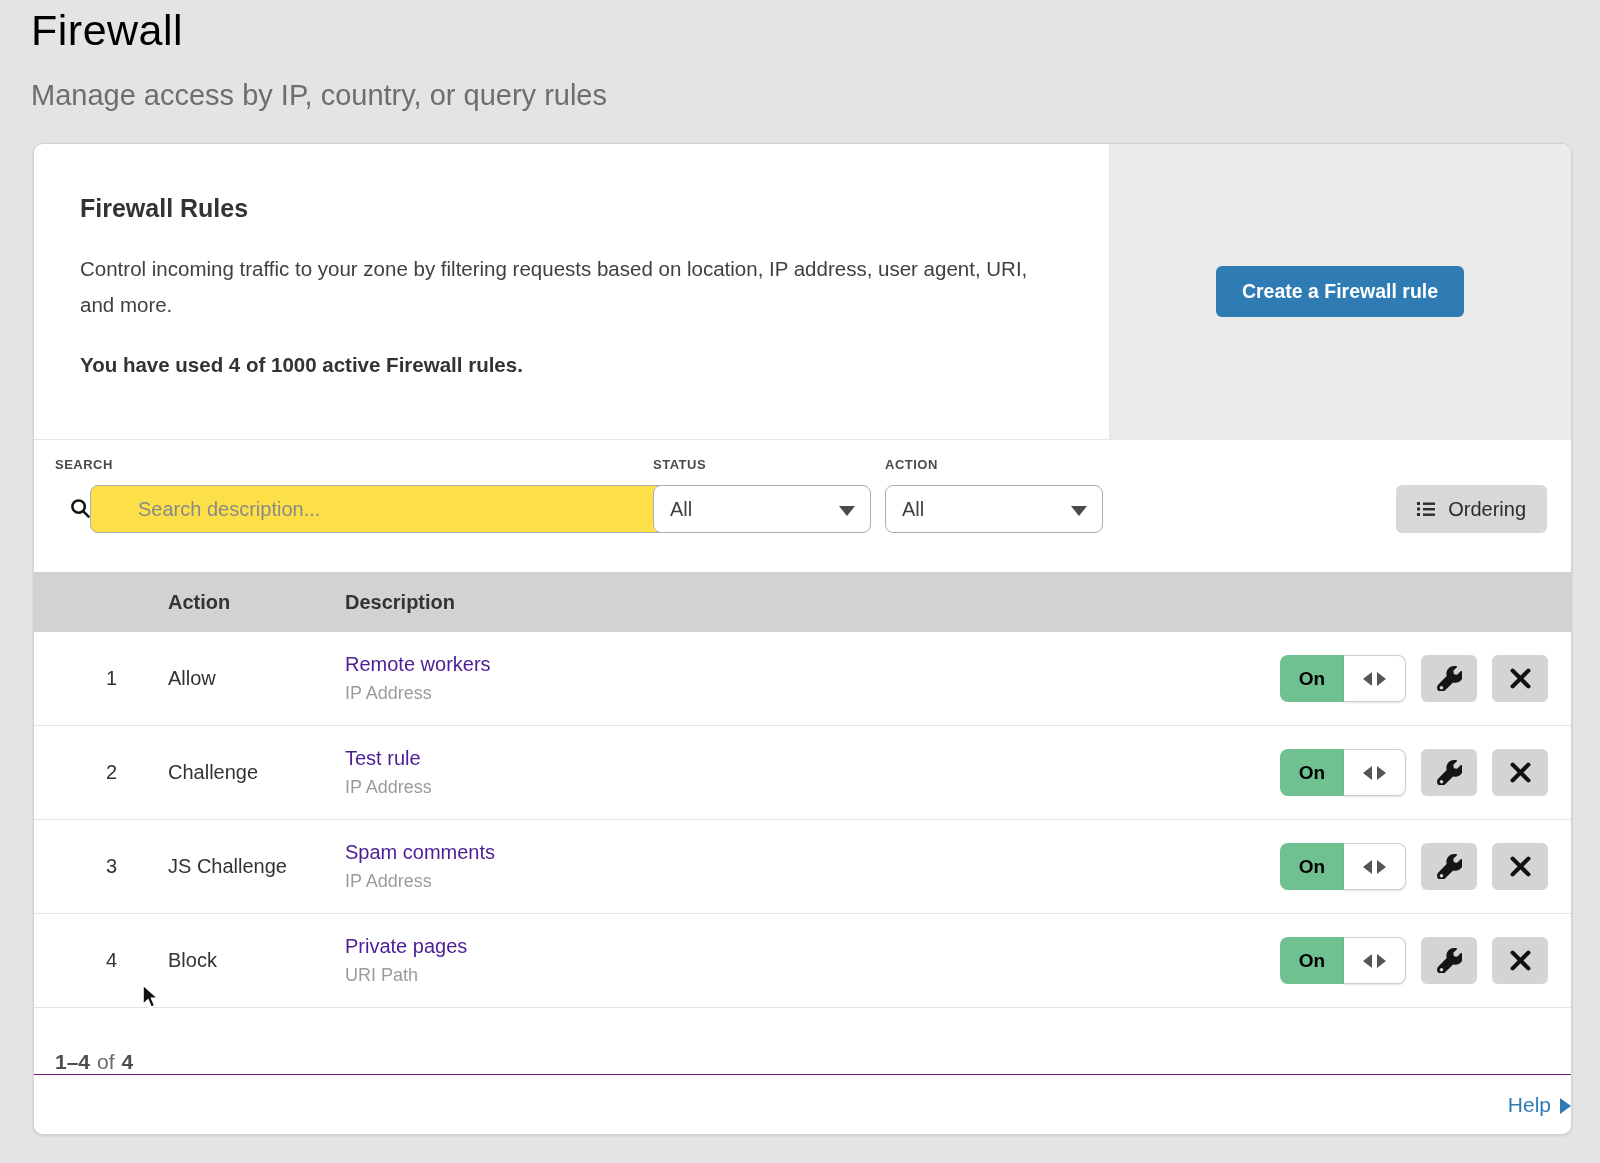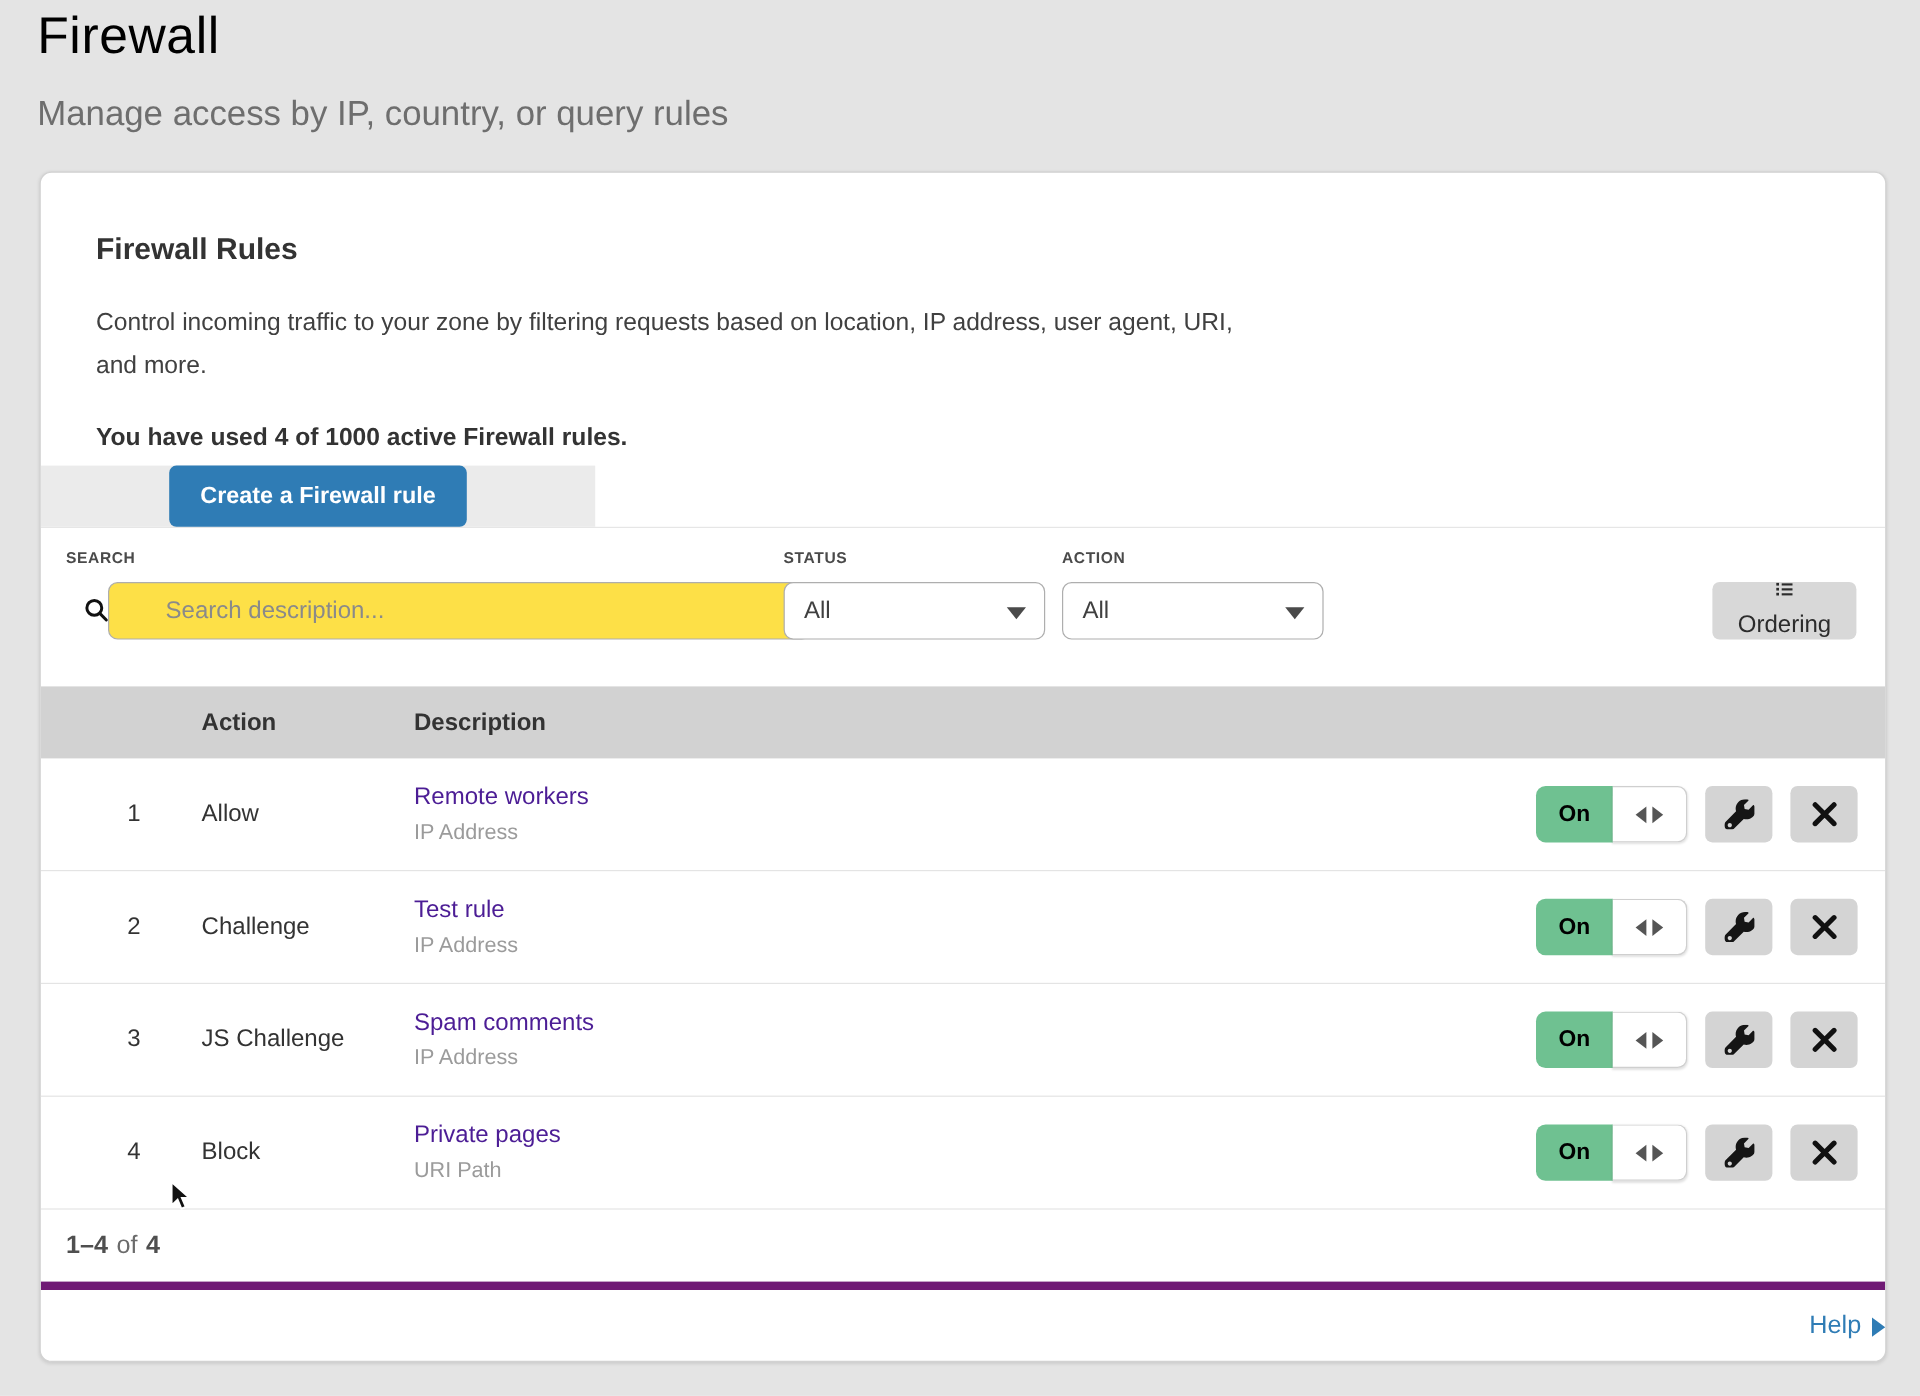--- a/index.html
+++ b/index.html
@@ -15,21 +15,21 @@
   .page-title { font-size:43px; font-weight:400; color:#000000; letter-spacing:0.5px; }
   .page-subtitle { margin-top:24px; font-size:29px; font-weight:400; color:#6e6e6e; }
 
   
   .card {
     position:absolute; left:33px; top:143px; width:1539px; height:992px;
     background:#ffffff; border:1px solid #d2d2d2; border-radius:10px;
     box-shadow:0 1px 3px rgba(0,0,0,.10); overflow:hidden;
   }
 
-  .top-section { display:flex; height:296px; border-bottom:1px solid #e6e6e6;flex-direction:column; }
+  .top-section { display:flex; height:296px; border-bottom:1px solid #e6e6e6; }
   .top-left { flex:1; padding:50px 40px 0 46px; }
   .rules-heading { font-size:25px; font-weight:700; color:#333333; }
   .rules-desc { margin-top:28px; font-size:20.5px; color:#404040; line-height:1.75; max-width:960px; }
   .rules-usage { margin-top:30px; font-size:20.5px; font-weight:700; color:#333333; }
   .top-right {
     width:462px; background:var(--panel-gray,#ebebeb);
     display:flex; align-items:center; justify-content:center;
   }
   .create-btn {
     background:var(--accent,#2f7cb5); color:#ffffff; border:none; cursor:pointer;
@@ -63,21 +63,21 @@
   }
   .chevron-down {
     position:absolute; right:15px; top:20px; width:0; height:0;
     border-left:8px solid transparent; border-right:8px solid transparent;
     border-top:10px solid #4a4a4a;
   }
 
   .ordering-btn {
     margin-left:auto; height:48px; padding:0 21px; border:none; cursor:pointer;
     background:#d8d8d8; border-radius:6px; font-family:inherit;
-    display:flex; align-items:center; gap:13px; font-size:20px; color:#2c2c2c;flex-direction:column;
+    display:flex; align-items:center; gap:13px; font-size:20px; color:#2c2c2c;
   }
   .list-icon { width:18px; height:16px; display:block; }
 
   
   .table-header {
     height:60px; background:var(--table-header-bg,#d2d2d2);
     display:flex; align-items:center; font-size:20px; font-weight:700; color:#333333;
   }
   .col-num { width:134px; padding-left:72px; }
   .col-action { width:177px; }
@@ -103,22 +103,22 @@
   }
   .tri-left { width:0; height:0; border-top:7px solid transparent; border-bottom:7px solid transparent; border-right:9px solid #555555; }
   .tri-right { width:0; height:0; border-top:7px solid transparent; border-bottom:7px solid transparent; border-left:9px solid #555555; }
 
   .icon-btn {
     width:56px; height:47px; background:#d4d4d4; border:none; border-radius:6px;
     display:flex; align-items:center; justify-content:center; cursor:pointer;
   }
 
   
-  .pagination { height:67px; display:flex; align-items:center; padding-left:21px;
-    border-bottom:7px solid #701a75; font-size:21px; color:#6b6b6b; }
+  .pagination { height:67px; display:flex; align-items:flex-end; padding-left:21px;
+    border-bottom:1px solid #701a75; font-size:21px; color:#6b6b6b; }
   .pagination .bold { font-weight:700; color:#4f4f4f; }
   .pagination .of-word { margin:0 7px; }
 
   .card-footer { height:60px; display:flex; align-items:center; justify-content:flex-end;
     gap:9px; }
   .help-link { color:var(--accent,#2f7cb5); font-size:21px; cursor:pointer; }
   .help-arrow { width:0; height:0; border-top:8px solid transparent; border-bottom:8px solid transparent;
     border-left:11px solid var(--accent,#2f7cb5); margin-top:2px; }
 
   

